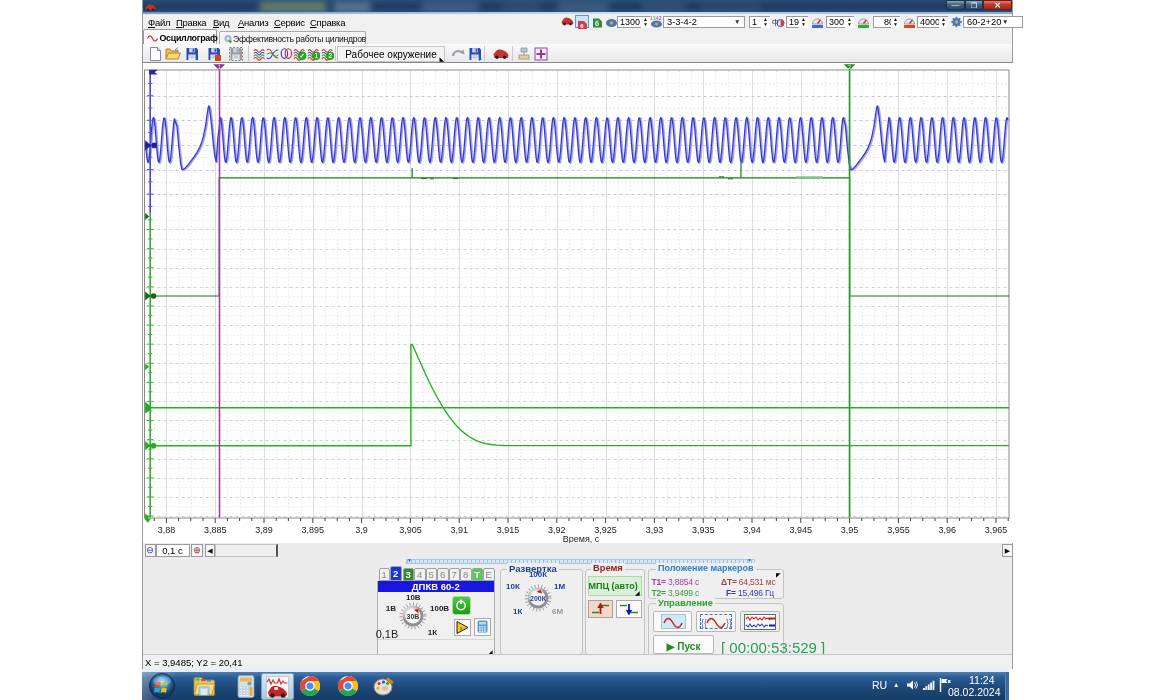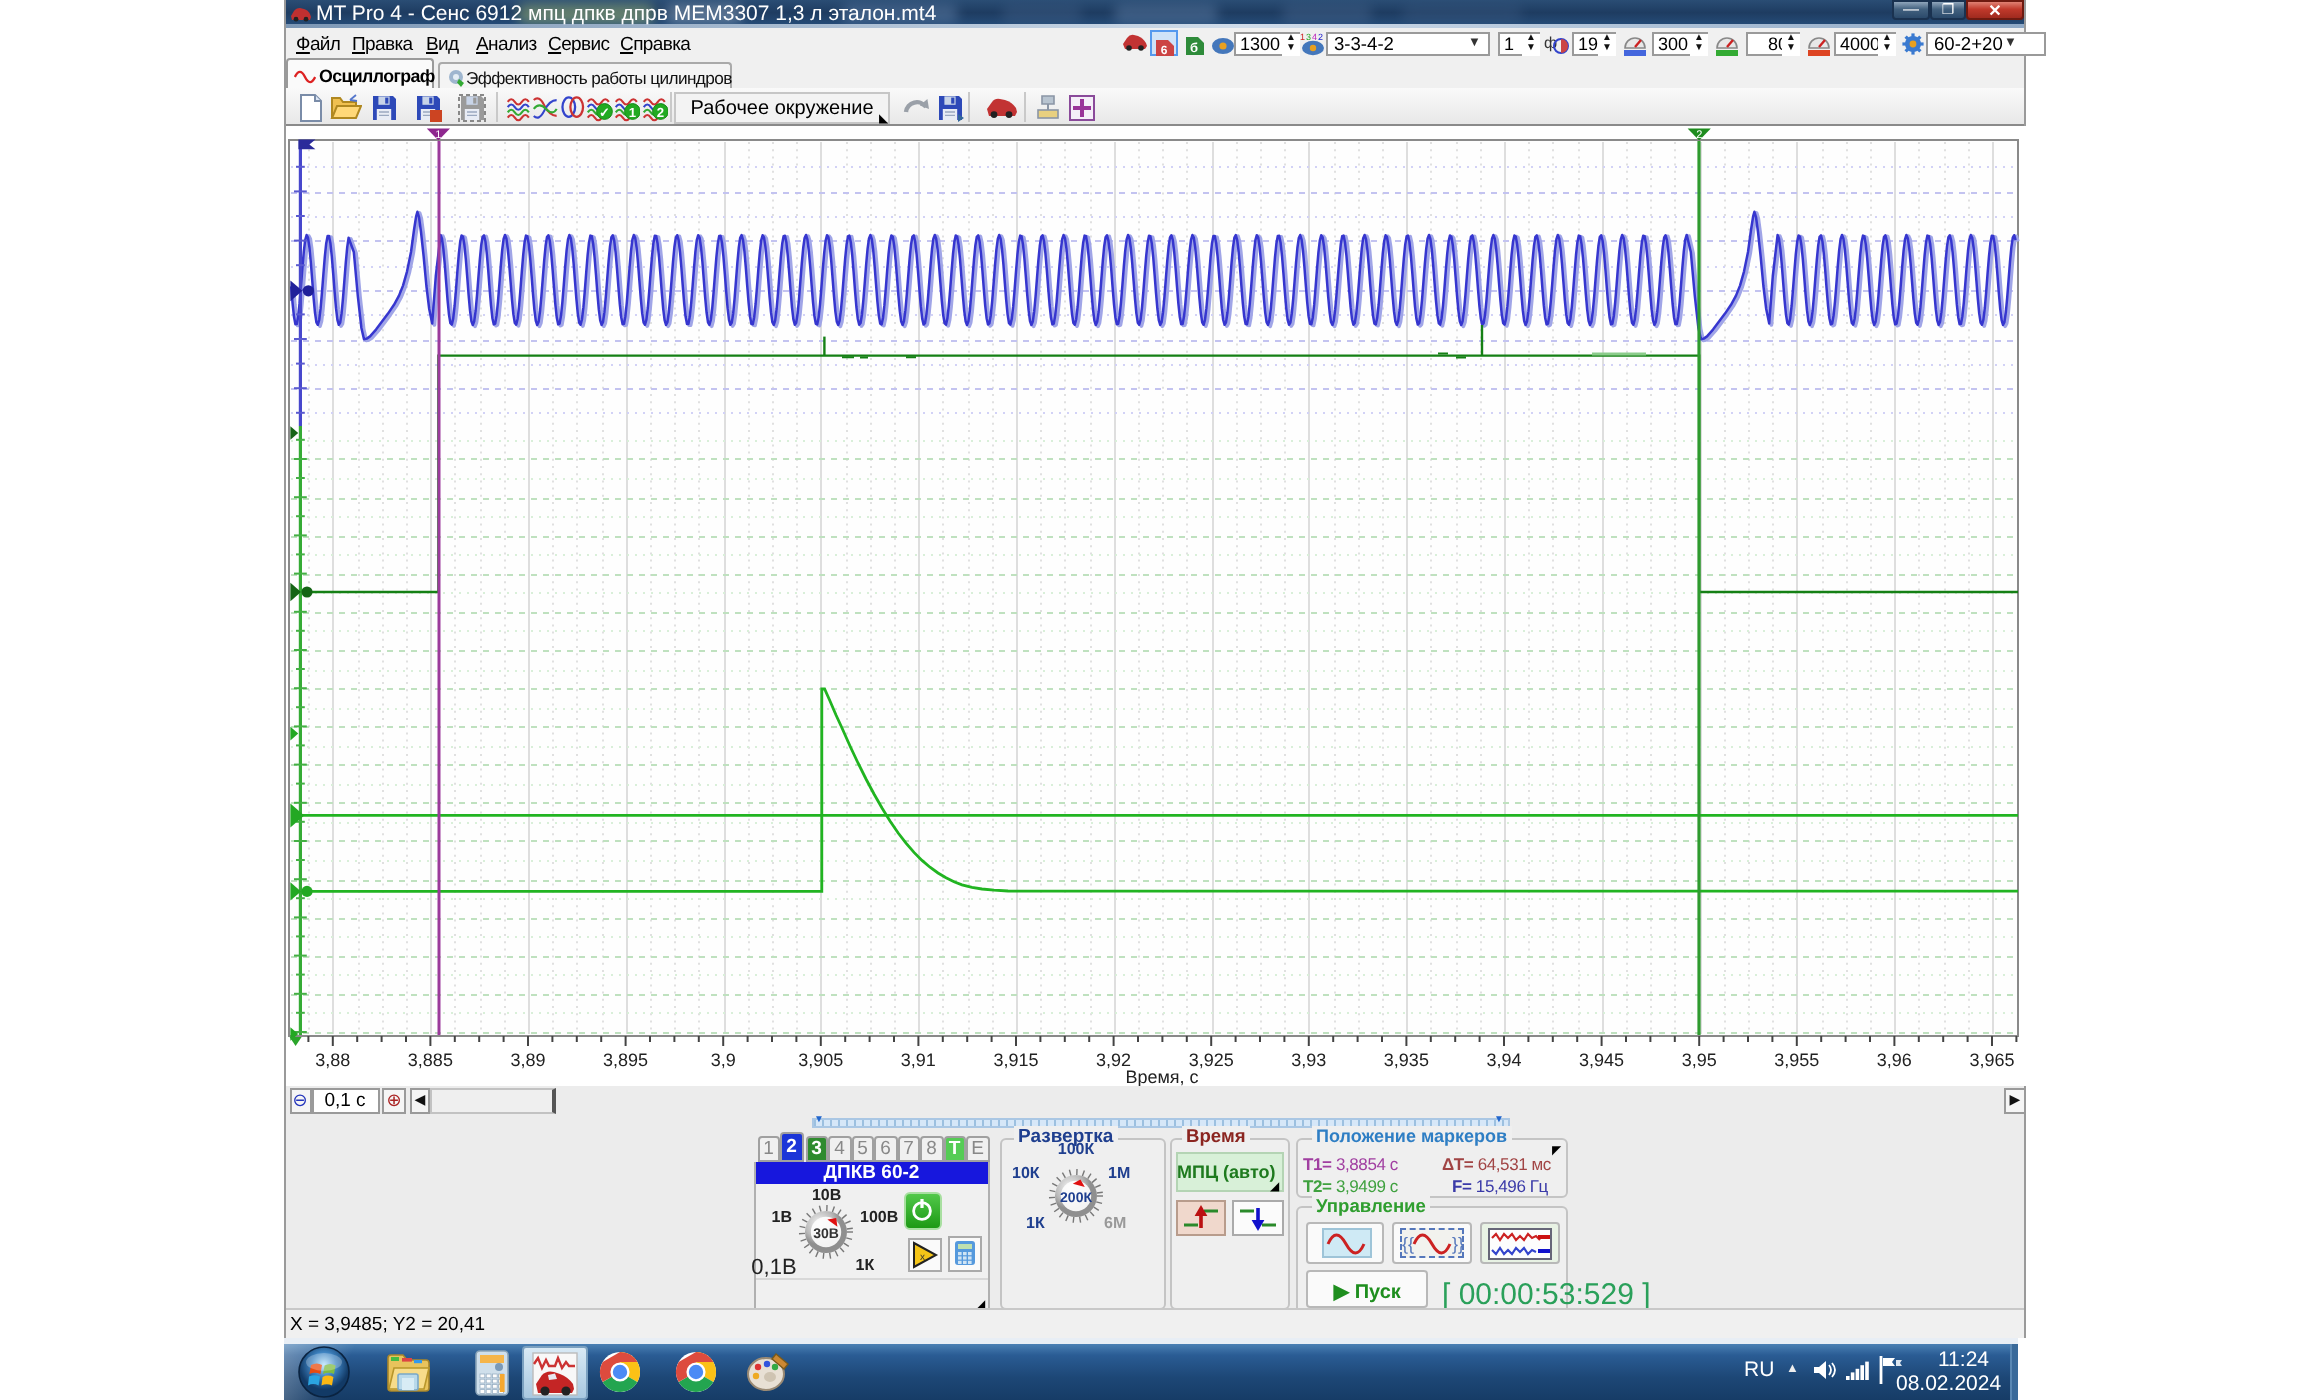--- a/index.html
+++ b/index.html
@@ -12,21 +12,20 @@
 <div class="ab" style="left:358px;top:2px;width:40px;height:10px;background:#3f5e86;opacity:0.45;border-radius:4px;filter:blur(3px)"></div>
 <div class="ab" style="left:414px;top:2px;width:52px;height:10px;background:#5a7aa2;opacity:0.5;border-radius:4px;filter:blur(3px)"></div>
 <div class="ab" style="left:498px;top:2px;width:45px;height:10px;background:#47668e;opacity:0.45;border-radius:4px;filter:blur(3px)"></div>
 <div class="ab" style="left:558px;top:2px;width:60px;height:10px;background:#3c5b83;opacity:0.4;border-radius:4px;filter:blur(3px)"></div>
 <div class="ab" style="left:0;top:12px;width:100%;height:2px;background:linear-gradient(90deg,#7c97b5,#cfdcea 55%,#8fa9c6)"></div>
 <svg class="ab" style="left:2px;top:3px" width="11" height="8" viewBox="0 0 11 8">
         <path d="M0.5,5 L2,2.5 Q3,1 5,1 L7,1.5 Q9,2 10,4 L10.5,5.5 L10,7 L1,7 Z" fill="#c03030"></path>
         <circle cx="3" cy="6.6" r="1.2" fill="#222"></circle>
         <circle cx="8" cy="6.6" r="1.2" fill="#222"></circle>
       </svg>
-<span class="ab" style="left:15px;top:1px;font-size:10.5px;color:#fff;white-space:nowrap">MT Pro 4 - Сенс 6912 мпц дпкв дпрв MEM3307 1,3 л эталон.mt4</span>
 <div class="ab" style="left:803px;top:0;width:19px;height:10px;background:linear-gradient(#8fa5bb,#42617f 45%,#2b4a6b);border:1px solid #1a3250;border-radius:0 0 2px 2px;color:#fff;font-size:8px;text-align:center;line-height:7px">—</div>
 <div class="ab" style="left:822px;top:0;width:18px;height:10px;background:linear-gradient(#8fa5bb,#42617f 45%,#2b4a6b);border:1px solid #1a3250;border-radius:0 0 2px 2px;color:#fff;font-size:7px;text-align:center;line-height:9px">❐</div>
 <div class="ab" style="left:840px;top:0;width:29px;height:10px;background:linear-gradient(#e08173,#c0392b 45%,#a02a1e);border:1px solid #6e1a10;border-radius:0 0 2px 2px;color:#fff;font-size:8px;font-weight:bold;text-align:center;line-height:9px">✕</div>
 </div>
 <div class="ab" style="left:0;top:14px;width:100%;height:14.5px;background:#f0f0f0">
 <span class="ab" style="left:5px;top:3px;font-size:9.5px;letter-spacing:-0.3px;color:#000"><u>Ф</u>айл</span>
 <span class="ab" style="left:33px;top:3px;font-size:9.5px;letter-spacing:-0.3px;color:#000"><u>П</u>равка</span>
 <span class="ab" style="left:70px;top:3px;font-size:9.5px;letter-spacing:-0.3px;color:#000"><u>В</u>ид</span>
 <span class="ab" style="left:95px;top:3px;font-size:9.5px;letter-spacing:-0.3px;color:#000"><u>А</u>нализ</span>
 <span class="ab" style="left:131px;top:3px;font-size:9.5px;letter-spacing:-0.3px;color:#000"><u>С</u>ервис</span>

